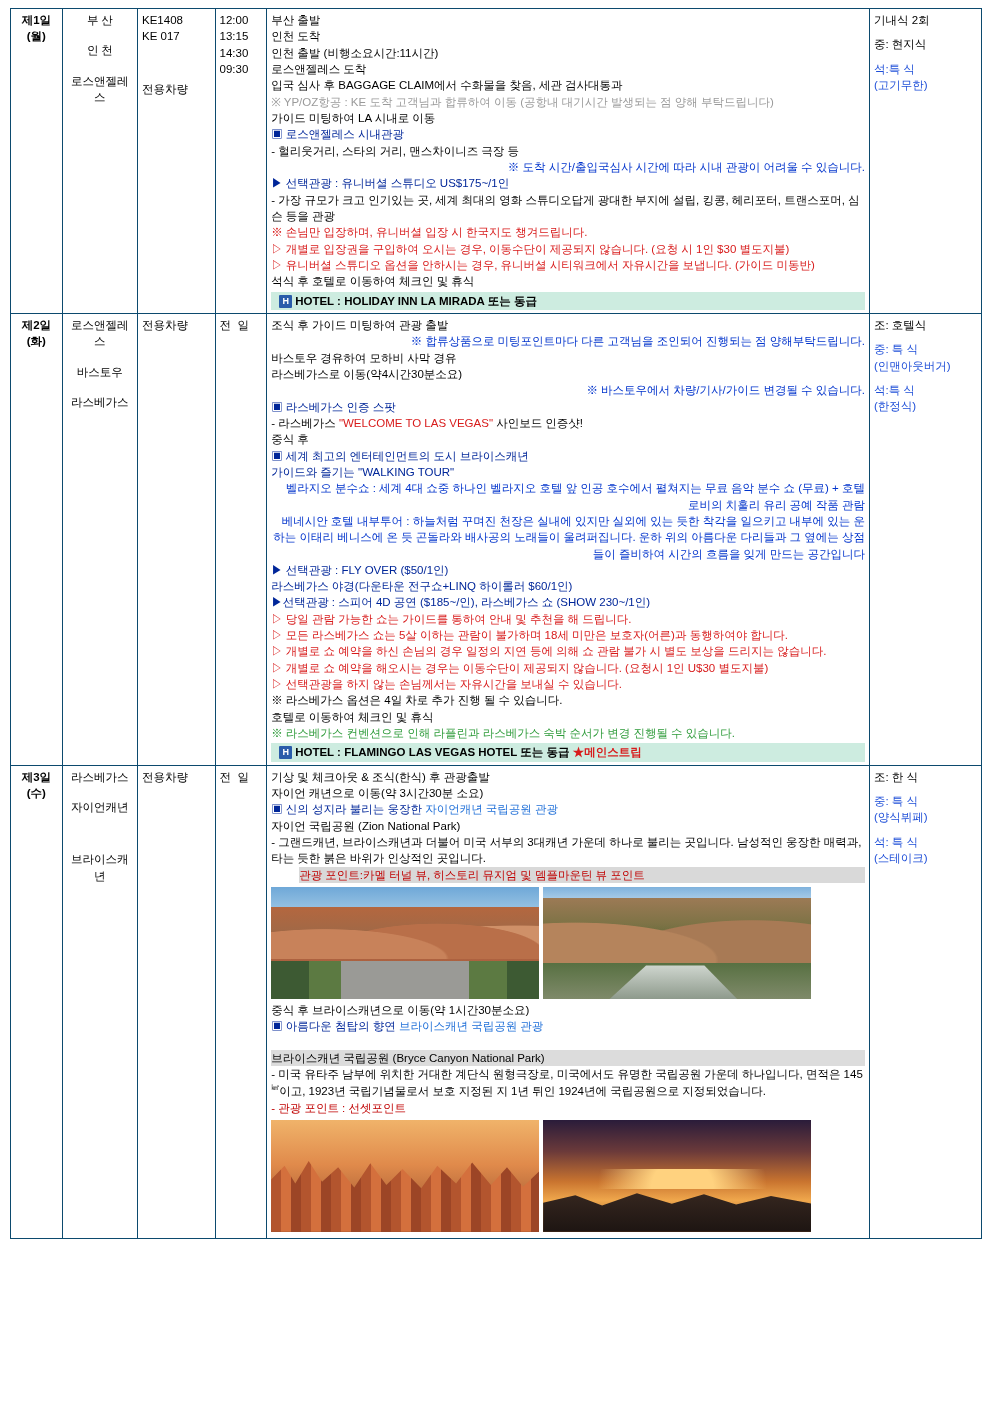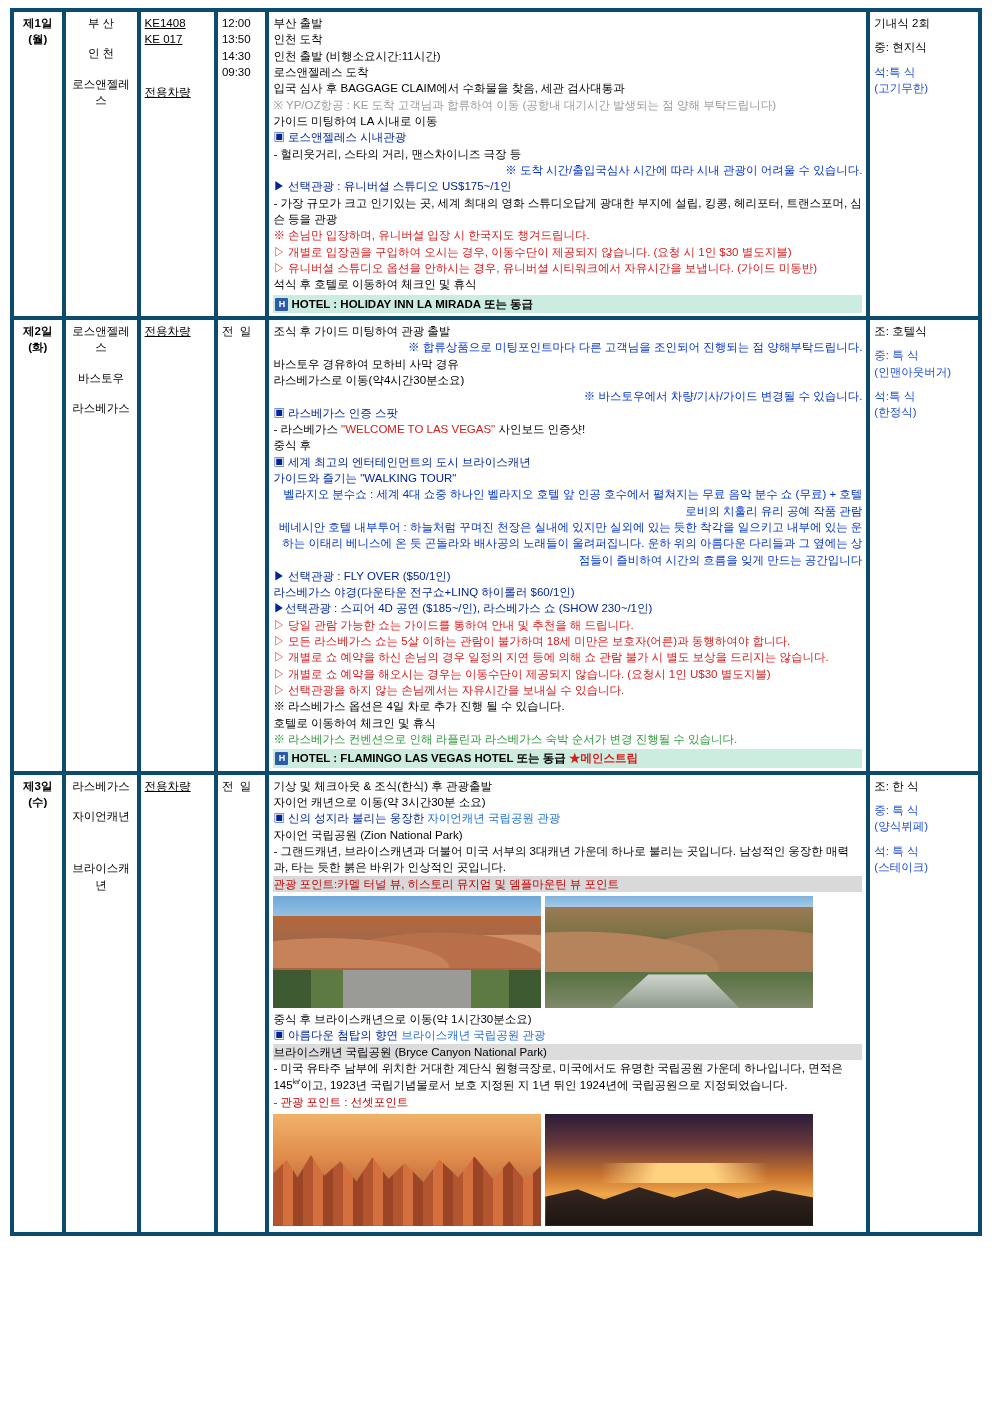--- a/index.html
+++ b/index.html
@@ -11,67 +11,67 @@
     color: #000;
     background: #fff;
   }
   table.itin {
     border-collapse: collapse;
     width: 972px;
     margin: 8px 10px;
     table-layout: fixed;
   }
   table.itin td {
-    border: 4px solid #0c4a6e;
+    border: 1px solid #0c4a6e;
     vertical-align: top;
     padding: 3px 4px;
     line-height: 1.42;
   }
   .c-day   { width: 48px;  text-align: center; vertical-align: middle; font-weight: bold; }
   .c-city  { width: 70px;  text-align: center; font-family: Liberation Serif, serif; }
-  .c-fl    { width: 72px; text-decoration: underline;  }
+  .c-fl    { width: 72px;  }
   .c-time  { width: 48px;  }
   .c-main  { width: 560px; }
   .c-meal  { width: 104px; vertical-align: middle; }
   .city-line { margin-bottom: 14px; }
   .pad-top-lg { margin-top: 36px; }
   .pad-top-sm { margin-top: 8px; }
 
   .time-line { white-space: pre; }
   .t-blue  { color: #0033cc; text-align: right; }
   .t-blue2 { color: #1f4fd8; }
   .t-navy  { color: #002699; }
   .t-red   { color: #d81b1b; }
   .t-red2  { color: #c00000; }
   .t-green { color: #2e9b3a; }
   .t-grey  { color: #9a9a9a; }
   .b { font-weight: normal; }
 
   .hotel-row {
     background: #cdece0;
     margin-top: 2px;
-    padding: 1px 2px;
+    padding: 1px 8px;
     font-weight: bold;
     color: #000;
   }
   .hotel-row .hicon {
     display: inline-block;
     width: 13px; height: 13px;
     background: #2a5caa;
     color: #fff;
     font-size: 9px;
     font-weight: bold;
     text-align: center;
     line-height: 13px;
     margin-right: 3px;
     vertical-align: 1px;
     border-radius: 1px;
   }
-  .hl-grey { background: #d9d9d9; }
-  .hl-grey2 { background: #dcdcdc; }
+  .hl-grey { background: #d9d9d9; margin-left: 28px; }
+  .hl-grey2 { background: #dcdcdc; margin-top: 15px; }
 
   .img-strip { display: flex; gap: 4px; margin: 4px 0 3px 0; }
   .img-strip .ph { height: 112px; border: 0; position: relative; overflow: hidden; }
   .img-a { width: 268px; }
   .img-b { width: 268px; }
 
   
   .ph1 { background:
       linear-gradient(to bottom, #6fa8d8 0%, #9cc6e4 22%, transparent 22%),
       linear-gradient(to bottom, #c2714a 0%, #a1593a 100%);
@@ -141,21 +141,21 @@
       <div class="city-line">인  천</div>
       <div class="city-line">로스앤젤레스</div>
     </td>
     <td class="c-fl">
       <div>KE1408</div>
       <div>KE 017</div>
       <div class="pad-top-lg">전용차량</div>
     </td>
     <td class="c-time">
       <div class="time-line">12:00</div>
-      <div class="time-line">13:50</div>
+      <div class="time-line">13:15</div>
       <div class="time-line">14:30</div>
       <div class="time-line">09:30</div>
     </td>
     <td class="c-main">
       <div>부산 출발</div>
       <div>인천 도착</div>
       <div>인천 출발      (비행소요시간:11시간)</div>
       <div>로스앤젤레스 도착</div>
       <div>입국 심사 후 BAGGAGE CLAIM에서 수화물을 찾음, 세관 검사대통과</div>
       <div class="t-grey">※ YP/OZ항공 : KE 도착 고객님과 합류하여 이동 (공항내 대기시간 발생되는 점 양해 부탁드립니다)</div>

